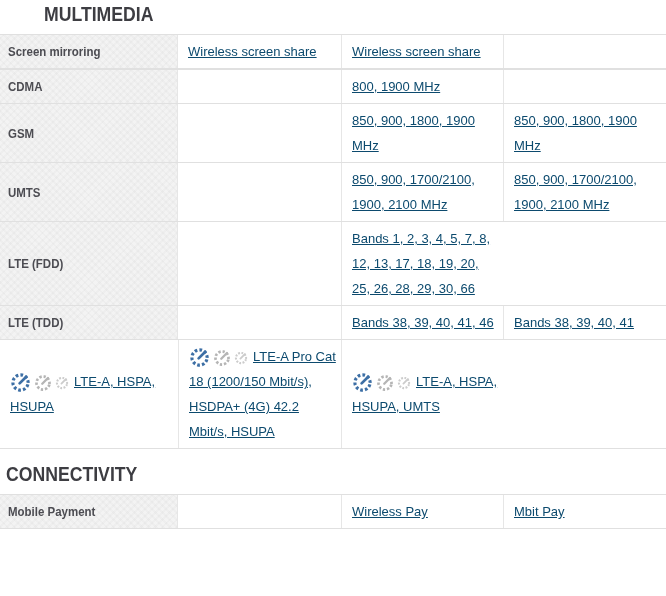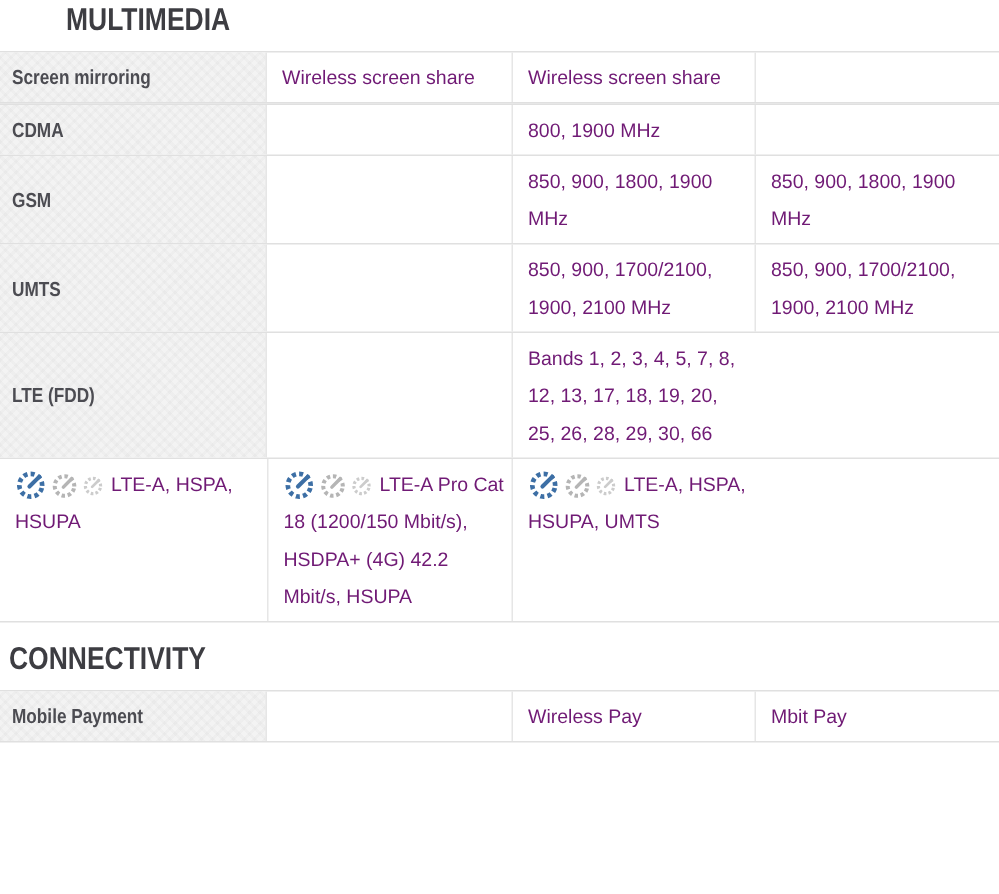--- a/index.html
+++ b/index.html
@@ -37,23 +37,23 @@
     padding:5px 6px 5px 8px;
     border-right:1px solid #e6e6e6;
   }
   .label-cell .lbl {
     display:inline-block;
     font-size:13.5px; font-weight:700; color:#4c4c52;
     transform:scaleX(0.85); transform-origin:0 50%;
     white-space:nowrap;
   }
   .cell {
-    display:flex; align-items:flex-start;
+    display:flex; align-items:center;
     padding:4px 5px 4px 10px;
-    font-size:13px; line-height:25px; color:#701a75;
+    font-size:13px; line-height:25px; color:#0c4a6e;text-decoration:underline;
   }
   .cell + .cell { border-left:1px solid #e6e6e6; }
   .cell .ci { display:block; }
 
   
   .speed-icons { white-space:nowrap; }
   .sp { vertical-align:middle; margin-right:3px; }
   .sp1 { width:21px; height:21px; color:#3d6fa5; }
   .sp2 { width:18px; height:18px; color:#b5b5b5; }
   .sp3 { width:14px; height:14px; color:#cccccc; margin-right:5px; }
@@ -144,20 +144,34 @@
         <span class="lbl">LTE (FDD)</span>
       </div>
       <div class="cell">
           <div class="ci"></div>
         </div>
       <div class="cell">
           <div class="ci">Bands 1, 2, 3, 4, 5, 7, 8, 12, 13, 17, 18, 19, 20, 25, 26, 28, 29, 30, 66</div>
         </div>
     </div>
 
+    <div class="spec-row">
+      <div class="label-cell">
+        <span class="lbl">LTE (TDD)</span>
+      </div>
+      <div class="cell">
+          <div class="ci"></div>
+        </div>
+      <div class="cell">
+          <div class="ci">Bands 38, 39, 40, 41, 46</div>
+        </div>
+      <div class="cell">
+          <div class="ci">Bands 38, 39, 40, 41</div>
+        </div>
+    </div>
 
     <div class="spec-row">
       <div class="cell">
         <div class="ci"><span class="speed-icons"><svg class="sp sp1" viewBox="0 0 24 24">
                 <use href="#speedo"></use>
               </svg><svg class="sp sp2" viewBox="0 0 24 24">
                 <use href="#speedo"></use>
               </svg><svg class="sp sp3" viewBox="0 0 24 24">
                 <use href="#speedo"></use>
               </svg></span><span>LTE-A, HSPA, HSUPA</span></div>

